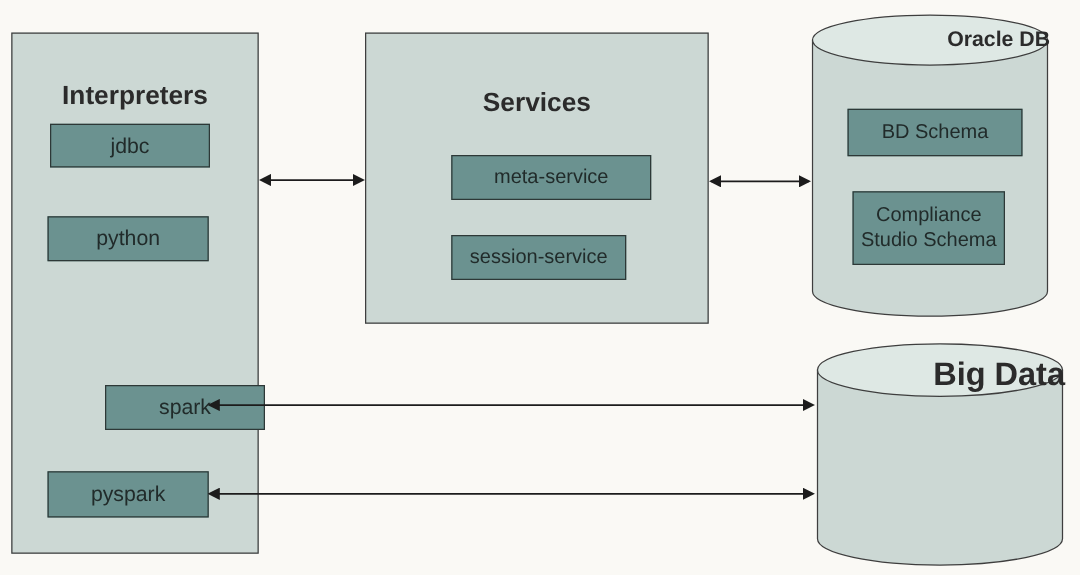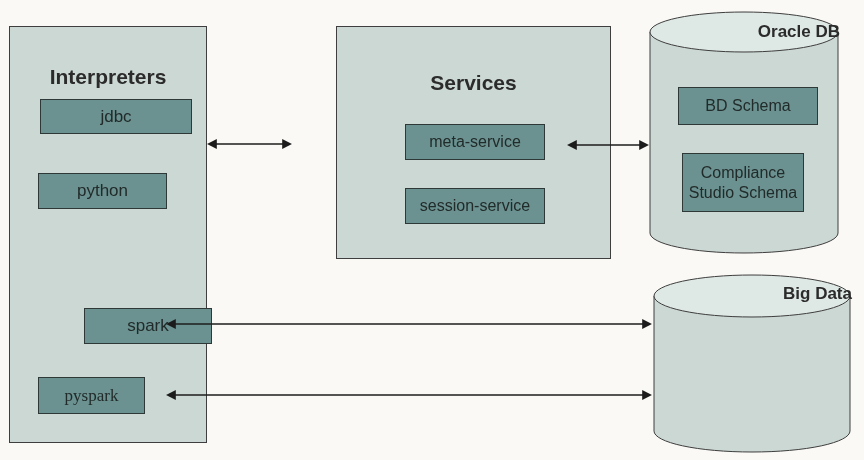--- a/index.html
+++ b/index.html
@@ -42,37 +42,37 @@
   .schema-node span{display:inline-block;max-width:120px;}
   .arrows{position:absolute;left:0;top:0;pointer-events:none;}
 </style>
 </head>
 <body>
 
 <div class="canvas">
 
   <div class="panel" style="left:9px;top:26px;width:198px;height:417px;">
     <div class="panel-title" style="top:38px;font-size:21px;">Interpreters</div>
-    <div class="node" style="left:30px;top:72px;width:152px;height:35px;">
+    <div class="node" style="left:30px;top:72px;width:128px;height:35px;">
       <span>jdbc</span>
     </div>
     <div class="node" style="left:28px;top:146px;width:129px;height:36px;">
       <span>python</span>
     </div>
     <div class="node" style="left:28px;top:281px;width:128px;height:36px;margin-left:46px;">
       <span>spark</span>
     </div>
-    <div class="node" style="left:28px;top:350px;width:107px;height:37px;font-family:Liberation Serif, serif;">
+    <div class="node" style="left:28px;top:350px;width:129px;height:37px;">
       <span>pyspark</span>
     </div>
   </div>
 
-  <div class="panel" style="left:292px;top:26px;width:275px;height:233px;margin-left:44px;">
+  <div class="panel" style="left:292px;top:26px;width:275px;height:233px;">
     <div class="panel-title" style="top:44px;font-size:21px;">Services</div>
-    <div class="node" style="left:68px;top:97px;width:140px;height:36px;font-size:16px;">
+    <div class="node" style="left:68px;top:97px;width:160px;height:36px;font-size:16px;">
       <span>meta-service</span>
     </div>
     <div class="node" style="left:68px;top:161px;width:140px;height:36px;font-size:16px;">
       <span>session-service</span>
     </div>
   </div>
 
   <div class="cyl-wrap" style="left:649px;top:9px;width:191px;height:246px;">
     <svg class="cyl-svg" width="191" height="246" viewBox="0 0 191 246">
       <path d="M 1 23 L 1 224 A 94 20 0 0 0 189 224 L 189 23 Z" fill="var(--panel_fill)" stroke="var(--border)" stroke-width="1"></path>
@@ -85,21 +85,21 @@
     <div class="node schema-node" style="left:33px;top:144px;width:122px;height:59px;">
       <span>Compliance Studio Schema</span>
     </div>
   </div>
 
   <div class="cyl-wrap" style="left:652px;top:274px;width:200px;height:181px;">
     <svg class="cyl-svg" width="200" height="181" viewBox="0 0 200 181">
       <path d="M 2 22 L 2 157 A 98 21 0 0 0 198 157 L 198 22 Z" fill="var(--panel_fill)" stroke="var(--border)" stroke-width="1"></path>
       <ellipse cx="100" cy="22" rx="98" ry="21" fill="var(--cylinder_top_fill)" stroke="var(--border)" stroke-width="1"></ellipse>
     </svg>
-    <div class="cyl-title" style="top:10px;font-size:17px;">Big Data</div>
+    <div class="cyl-title" style="top:10px;font-size:26px;">Big Data</div>
   </div>
 
   <svg class="arrows" width="864" height="460" viewBox="0 0 864 460">
     <defs>
       <marker id="ah" viewBox="0 0 10 10" refX="8" refY="5" markerWidth="7" markerHeight="7" orient="auto-start-reverse">
         <path d="M 0 0 L 10 5 L 0 10 Z" fill="var(--arrow)"></path>
       </marker>
     </defs>
     <line x1="209" y1="144" x2="290" y2="144" stroke="var(--arrow)" stroke-width="1.4" marker-start="url(#ah)" marker-end="url(#ah)"></line>
     <line x1="569" y1="145" x2="647" y2="145" stroke="var(--arrow)" stroke-width="1.4" marker-start="url(#ah)" marker-end="url(#ah)"></line>

